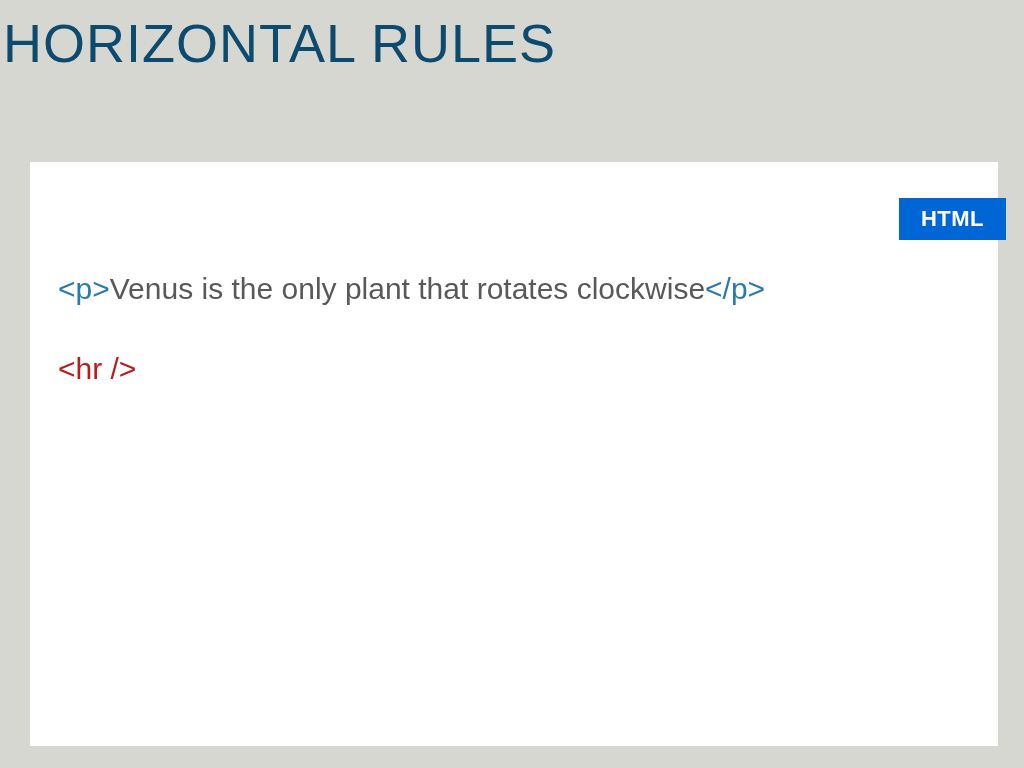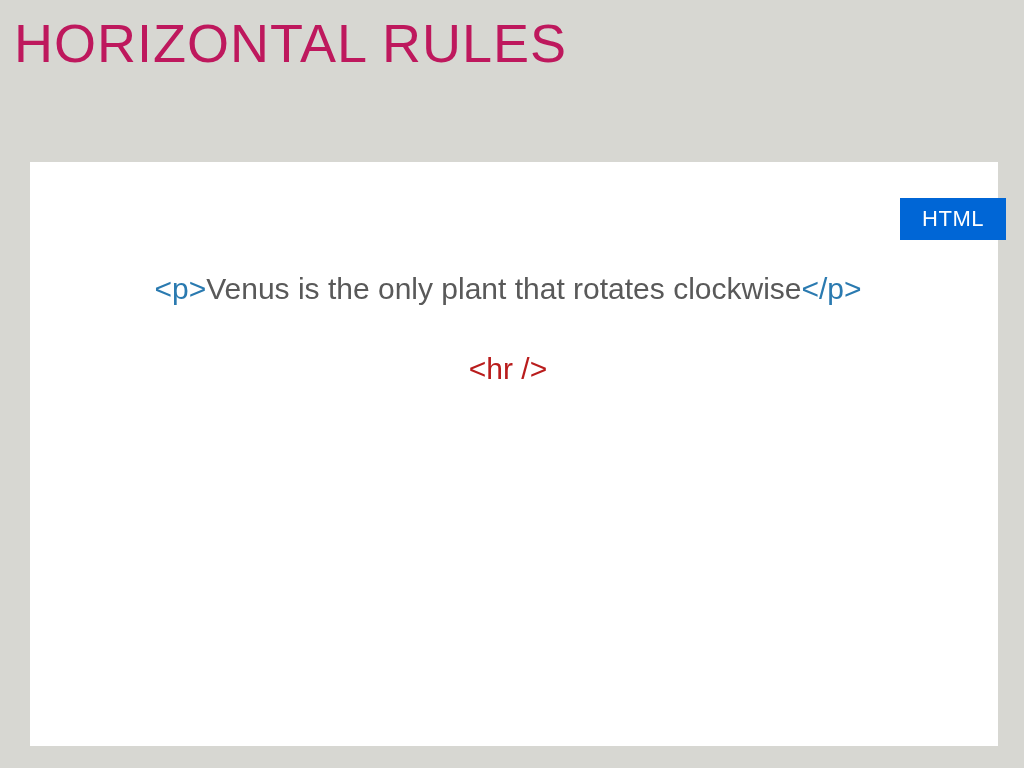--- a/index.html
+++ b/index.html
@@ -10,52 +10,51 @@
     body {
       width: 1024px;
       height: 768px;
       background: #d7d7d2;
       font-family: Arial, Helvetica, sans-serif;
       overflow: hidden;
     }
     .slide-title {
       font-size: 54px;
       font-weight: 400;
-      color: #be185d;
-      padding: 12px 0 0 14px;
+      color: #0c4a6e;
+      padding: 12px 0 0 3px;
       letter-spacing: 1px;
     }
     .code-panel {
       position: absolute;
       left: 30px;
       top: 162px;
       width: 968px;
       height: 584px;
       background: #ffffff;
     }
     .badge {
       position: absolute;
       right: -8px;
       top: 36px;
       background: #0066d6;
       color: #ffffff;
-      font-weight: normal;
+      font-weight: bold;
       font-size: 22px;
       padding: 8px 22px;
       letter-spacing: 0.5px;
     }
     .code-content {
       padding: 108px 40px 0 28px;
     }
     .code-line {
       font-size: 30px;
       color: #595959;
       line-height: 1.25;
       margin-bottom: 42px;
-      text-align: center;
     }
     .tag {
       color: #2a7ab0;
     }
     .hr-tag {
       color: #b91c1c;
     }
   </style>
 </head>
 <body>

